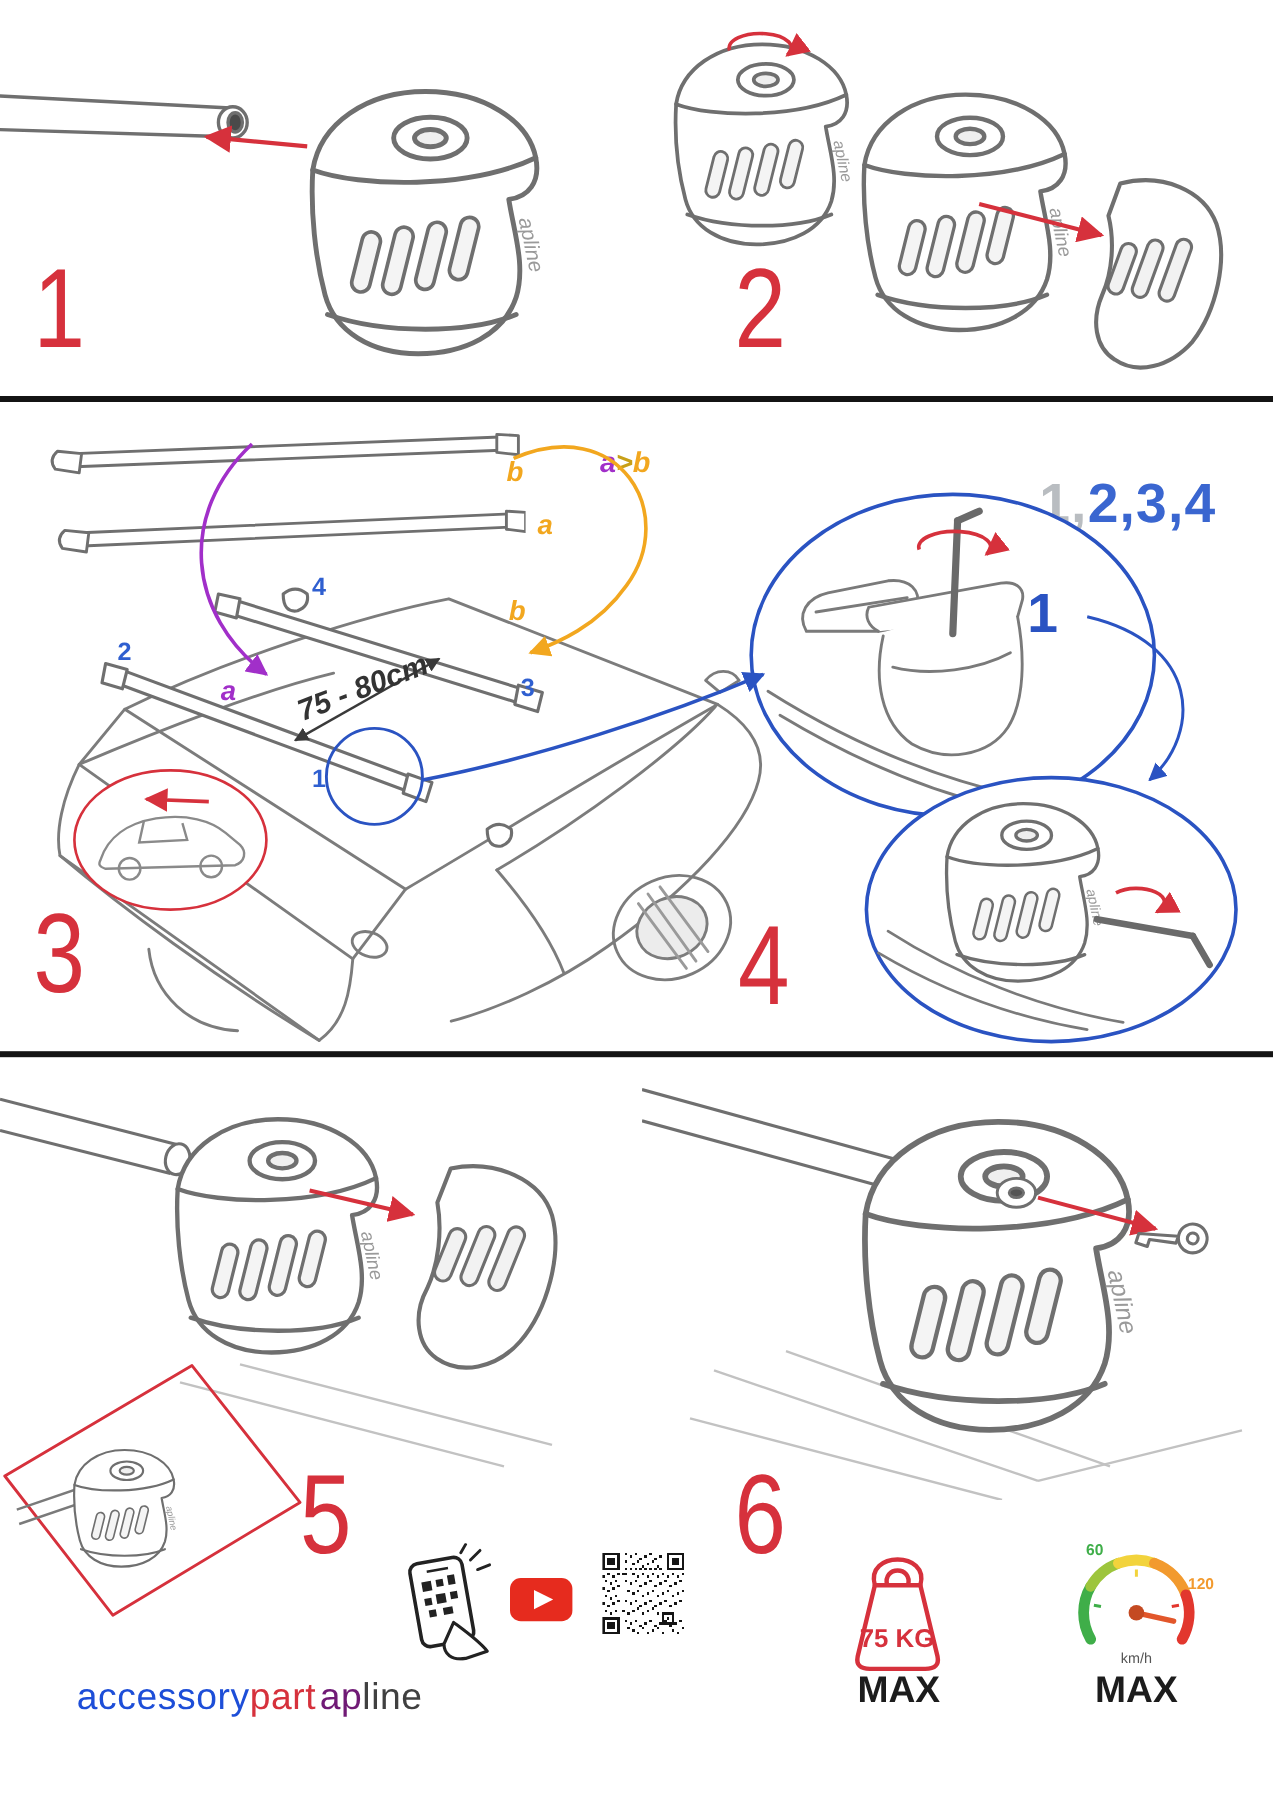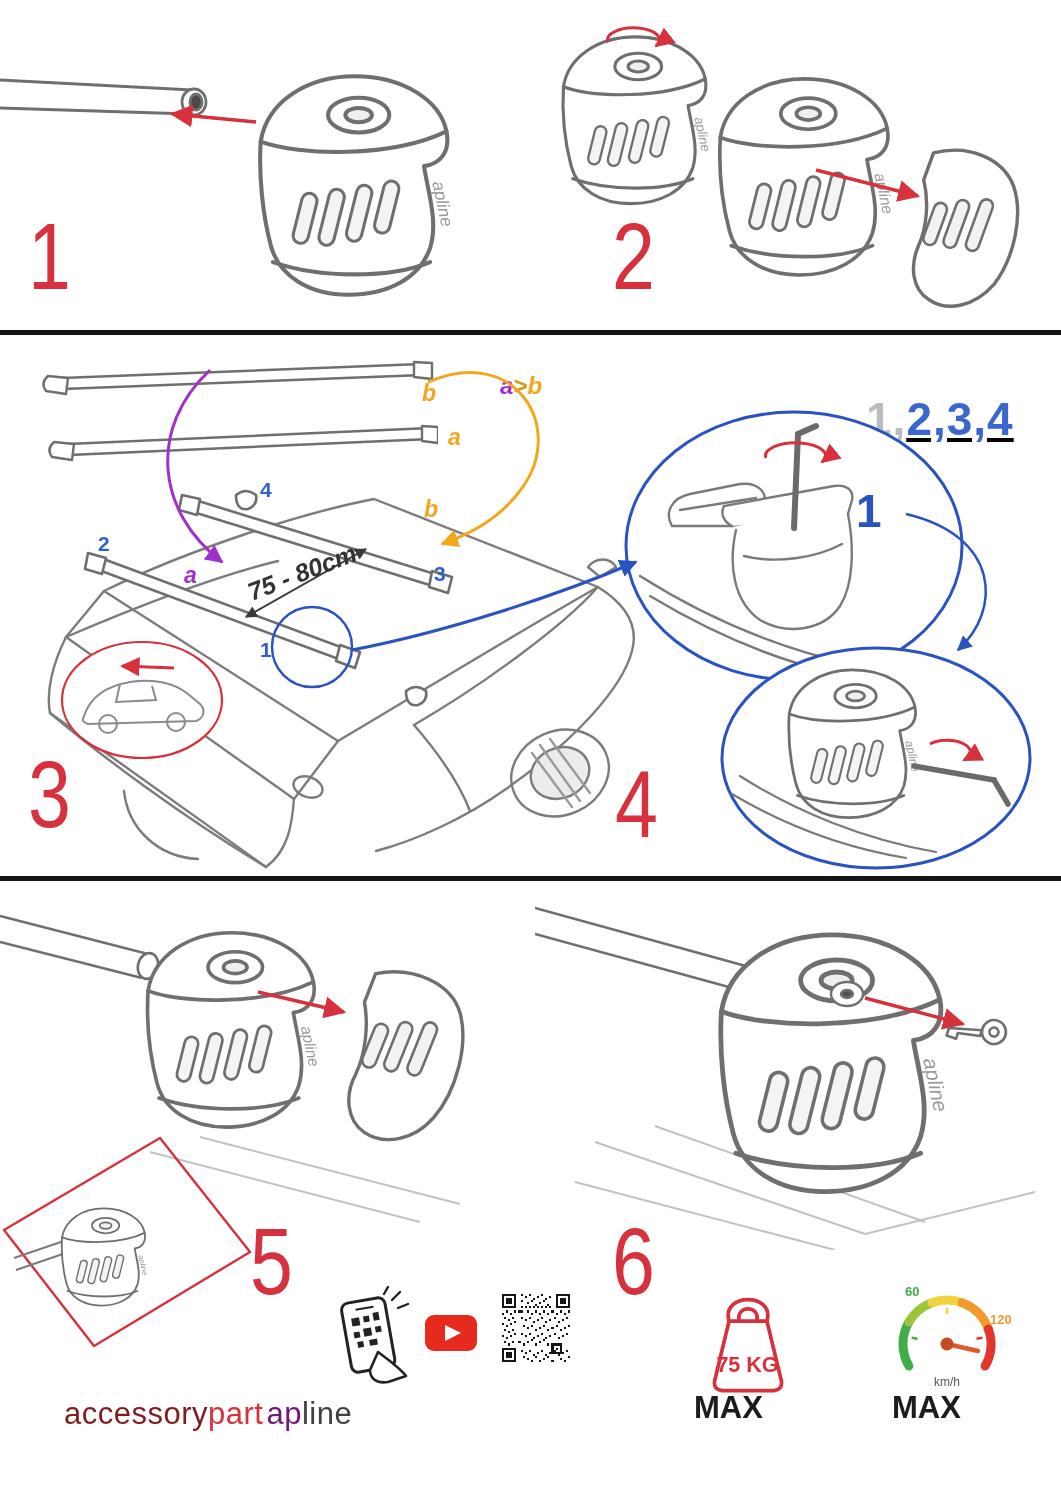--- a/index.html
+++ b/index.html
@@ -4,25 +4,25 @@
 <style>
   * { margin:0; padding:0; box-sizing:border-box; }
   html,body { background:#ffffff; }
   body { font-family:"Liberation Sans", sans-serif; }
   #page { position:relative; width:1061px; height:1500px; background:#fff; overflow:hidden; }
   .abs { position:absolute; }
   .step-num { font-size:94px; line-height:1; color:#d6313c; font-weight:400; transform:scaleX(.82); transform-origin:left top; }
   .divider { left:0; width:1061px; height:5px; background:#141414; }
   .lbl { font-weight:bold; font-style:italic; font-size:23px; }
   .num-lbl { font-weight:bold; font-size:21px; color:#2f5fd0; }
-  .seq { font-size:46px; font-weight:bold; letter-spacing:1px;text-decoration:underline; }
+  .seq { font-size:46px; font-weight:bold; letter-spacing:1px; }
   .order { font-size:24px; font-weight:bold; font-style:italic; }
   .model { font-size:55px; color:#2d2a7e; letter-spacing:3px; }
   .brandline { font-size:31px; letter-spacing:.5px; }
-  .maxlbl { font-size:31px; font-weight:bold; color:#1c1c1c; width:110px; text-align:left; }
+  .maxlbl { font-size:31px; font-weight:bold; color:#1c1c1c; width:110px; text-align:center; }
   .detail-one { font-size:46px; font-weight:bold; color:#2a53c2; }
   svg text { font-family:"Liberation Sans", sans-serif; }
 </style>
 </head>
 <body>
 
 <div id="page">
 
   <svg width="0" height="0" style="position:absolute" aria-hidden="true">
     <defs>
@@ -256,21 +256,21 @@
     <path d="M330,116 L428,142" stroke="#d6313c" stroke-width="3.4" fill="none" marker-end="url(#m-red)"></path>
     <g transform="rotate(18 452 152)" stroke="#6f6f6f" stroke-width="2.6" fill="#fff" stroke-linejoin="round">
       <circle cx="458" cy="148" r="12"></circle>
       <circle cx="458" cy="148" r="4.5"></circle>
       <path d="M446,150 L414,158 L414,166 L424,166 L424,160 L446,156 Z"></path>
     </g>
   </svg>
   <div class="abs step-num" style="left:612px;top:1215px">6</div>
 
   <div class="abs brandline" style="left:64px;top:1396px">
-    <span style="color:#7f1d1d">accessory</span><span style="color:#d6313c">part</span><span style="color:#701a75;margin-left:3px">ap</span><span style="color:#404040">line</span>
+    <span style="color:#1d4ed8">accessory</span><span style="color:#d6313c">part</span><span style="color:#701a75;margin-left:3px">ap</span><span style="color:#404040">line</span>
   </div>
 
   <svg class="abs" style="left:326px;top:1286px" width="88" height="98" viewBox="0 0 88 98" role="img">
     <g transform="rotate(-10 42 48)">
       <rect x="20" y="14" width="44" height="70" rx="7" stroke="#222" stroke-width="3" fill="#fff"></rect>
       <g fill="#222">
         <rect x="28" y="30" width="8" height="8"></rect>
           <rect x="40" y="30" width="6" height="6"></rect>
           <rect x="50" y="28" width="6" height="8"></rect>
         <rect x="28" y="44" width="6" height="6"></rect>

